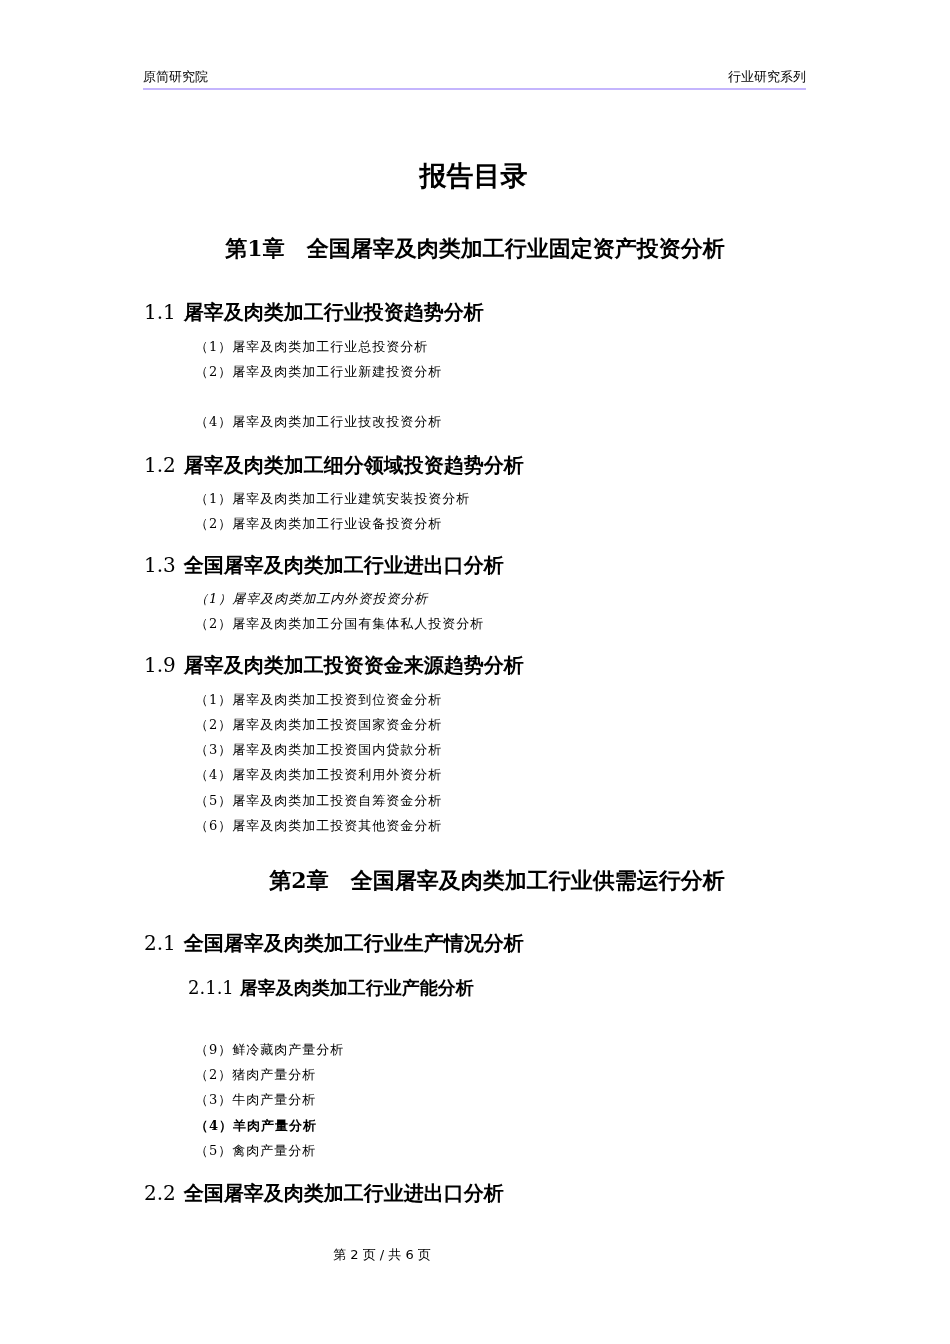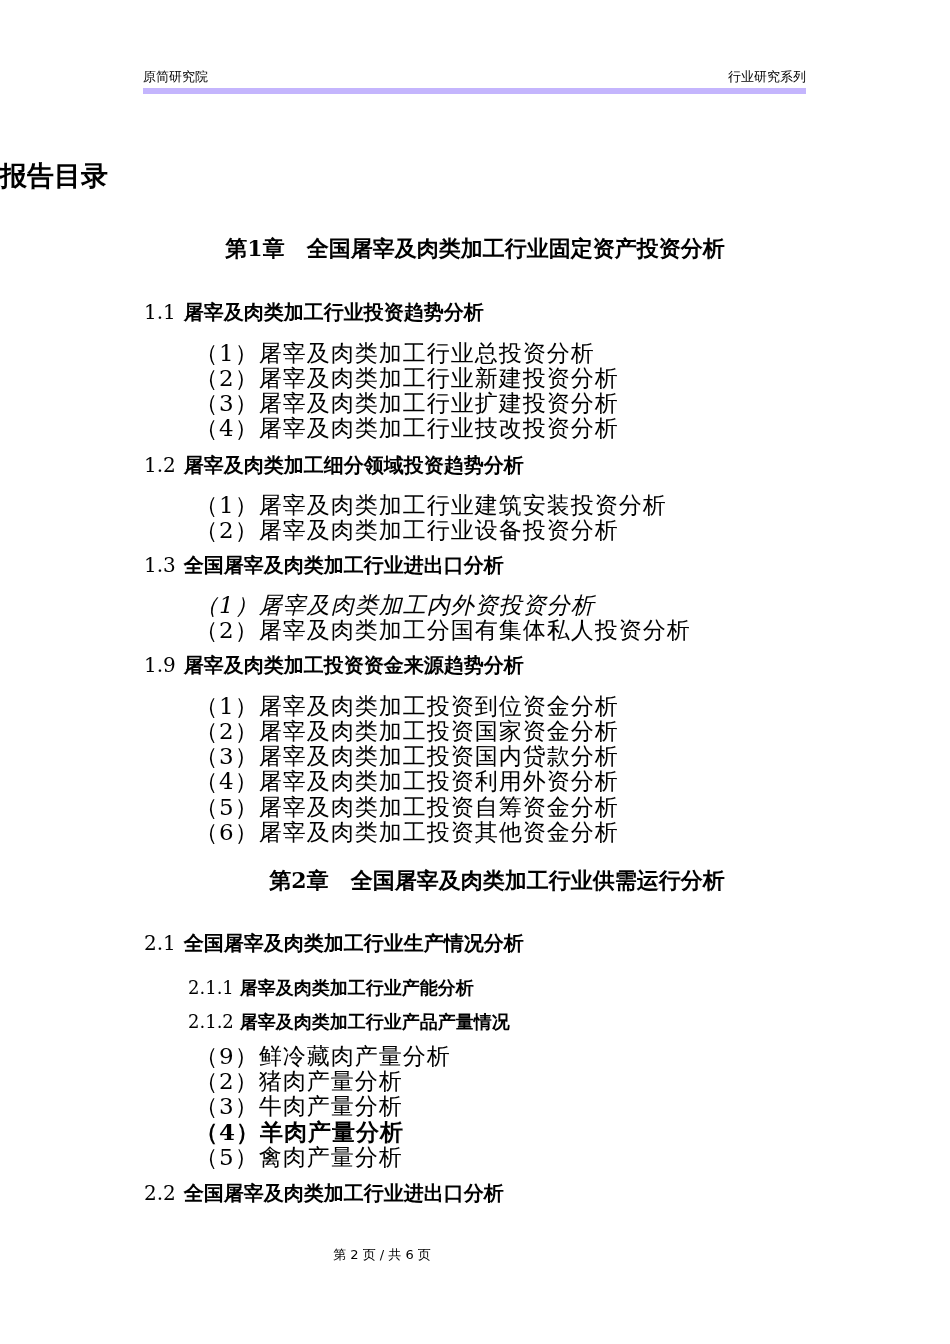--- a/index.html
+++ b/index.html
@@ -1,29 +1,29 @@
 <!DOCTYPE html>
 <html><head>
 <meta charset="utf-8">
 <style>
   html, body { margin: 0; padding: 0; background: #ffffff; }
   body { width: 950px; height: 1344px; position: relative; overflow: hidden; color: #000; }
   .page { position: absolute; left: 0; top: 0; width: 950px; height: 1344px; }
-  .header { position: absolute; left: 143px; top: 68px; width: 663px; height: 20px; border-bottom: 6px solid #c4b5fd; font-family: Liberation Mono, monospace; font-size: 13px; }
+  .header { position: absolute; left: 143px; top: 68px; width: 663px; height: 20px; border-bottom: 2px solid #c4b5fd; font-family: Liberation Mono, monospace; font-size: 13px; }
   .header .left { position: absolute; left: 0; top: 0; }
   .header .right { position: absolute; right: 0; top: 0; }
   .serif { font-family: "DejaVu Serif", "Liberation Serif", serif; }
-  .title { position: absolute; left: 0; width: 947px; top: 158px; font-size: 27px; font-weight: bold; }
+  .title { position: absolute; left: 0; width: 947px; top: 158px; text-align: center; font-size: 27px; font-weight: bold; }
   .chapter { position: absolute; left: 0; width: 950px; text-align: center; font-size: 22px; font-weight: bold; }
   .chapter .num { margin-right: 22px; }
   .sec { position: absolute; left: 144px; font-size: 20px; font-weight: bold; white-space: nowrap; }
   .sec .num { margin-right: 8px; font-weight: normal; }
   .subsec { position: absolute; left: 188px; font-size: 18px; font-weight: bold; white-space: nowrap; }
   .subsec .num { margin-right: 6px; font-weight: normal; }
-  .item { position: absolute; left: 195px; font-size: 23px; white-space: nowrap; letter-spacing: 1px; }
+  .item { position: absolute; left: 195px; font-size: 13px; white-space: nowrap; letter-spacing: 1px; }
   .footer { position: absolute; left: 0; width: 764px; top: 1246px; text-align: center; font-family: "DejaVu Sans", sans-serif; font-size: 13px; }
 </style>
 </head>
 <body>
 
 <div class="page serif">
 
   <div class="header">
     <span class="left">原简研究院</span>
     <span class="right">行业研究系列</span>
@@ -33,21 +33,20 @@
 
   <div class="chapter" style="top:234px;">
     <span class="num">第1章</span><span>全国屠宰及肉类加工行业固定资产投资分析</span>
   </div>
 
   <div class="sec" style="top:299px;">
     <span class="num">1.1</span><span>屠宰及肉类加工行业投资趋势分析</span>
   </div>
   <div class="item" style="top:338px;">（1）屠宰及肉类加工行业总投资分析</div>
   <div class="item" style="top:363px;">（2）屠宰及肉类加工行业新建投资分析</div>
-  <div class="item" style="top:388px;">（3）屠宰及肉类加工行业扩建投资分析</div>
   <div class="item" style="top:413px;">（4）屠宰及肉类加工行业技改投资分析</div>
 
   <div class="sec" style="top:452px;">
     <span class="num">1.2</span><span>屠宰及肉类加工细分领域投资趋势分析</span>
   </div>
   <div class="item" style="top:490px;">（1）屠宰及肉类加工行业建筑安装投资分析</div>
   <div class="item" style="top:515px;">（2）屠宰及肉类加工行业设备投资分析</div>
 
   <div class="sec" style="top:552px;">
     <span class="num">1.3</span><span>全国屠宰及肉类加工行业进出口分析</span>
@@ -69,23 +68,20 @@
     <span class="num">第2章</span><span>全国屠宰及肉类加工行业供需运行分析</span>
   </div>
 
   <div class="sec" style="top:930px;">
     <span class="num">2.1</span><span>全国屠宰及肉类加工行业生产情况分析</span>
   </div>
 
   <div class="subsec" style="top:976px;">
     <span class="num">2.1.1</span><span>屠宰及肉类加工行业产能分析</span>
   </div>
-  <div class="subsec" style="top:1010px;">
-    <span class="num">2.1.2</span><span>屠宰及肉类加工行业产品产量情况</span>
-  </div>
 
   <div class="item" style="top:1041px;">（9）鲜冷藏肉产量分析</div>
   <div class="item" style="top:1066px;">（2）猪肉产量分析</div>
   <div class="item" style="top:1091px;">（3）牛肉产量分析</div>
   <div class="item" style="top:1117px;font-weight:bold;">（4）羊肉产量分析</div>
   <div class="item" style="top:1142px;">（5）禽肉产量分析</div>
 
   <div class="sec" style="top:1180px;">
     <span class="num">2.2</span><span>全国屠宰及肉类加工行业进出口分析</span>
   </div>

